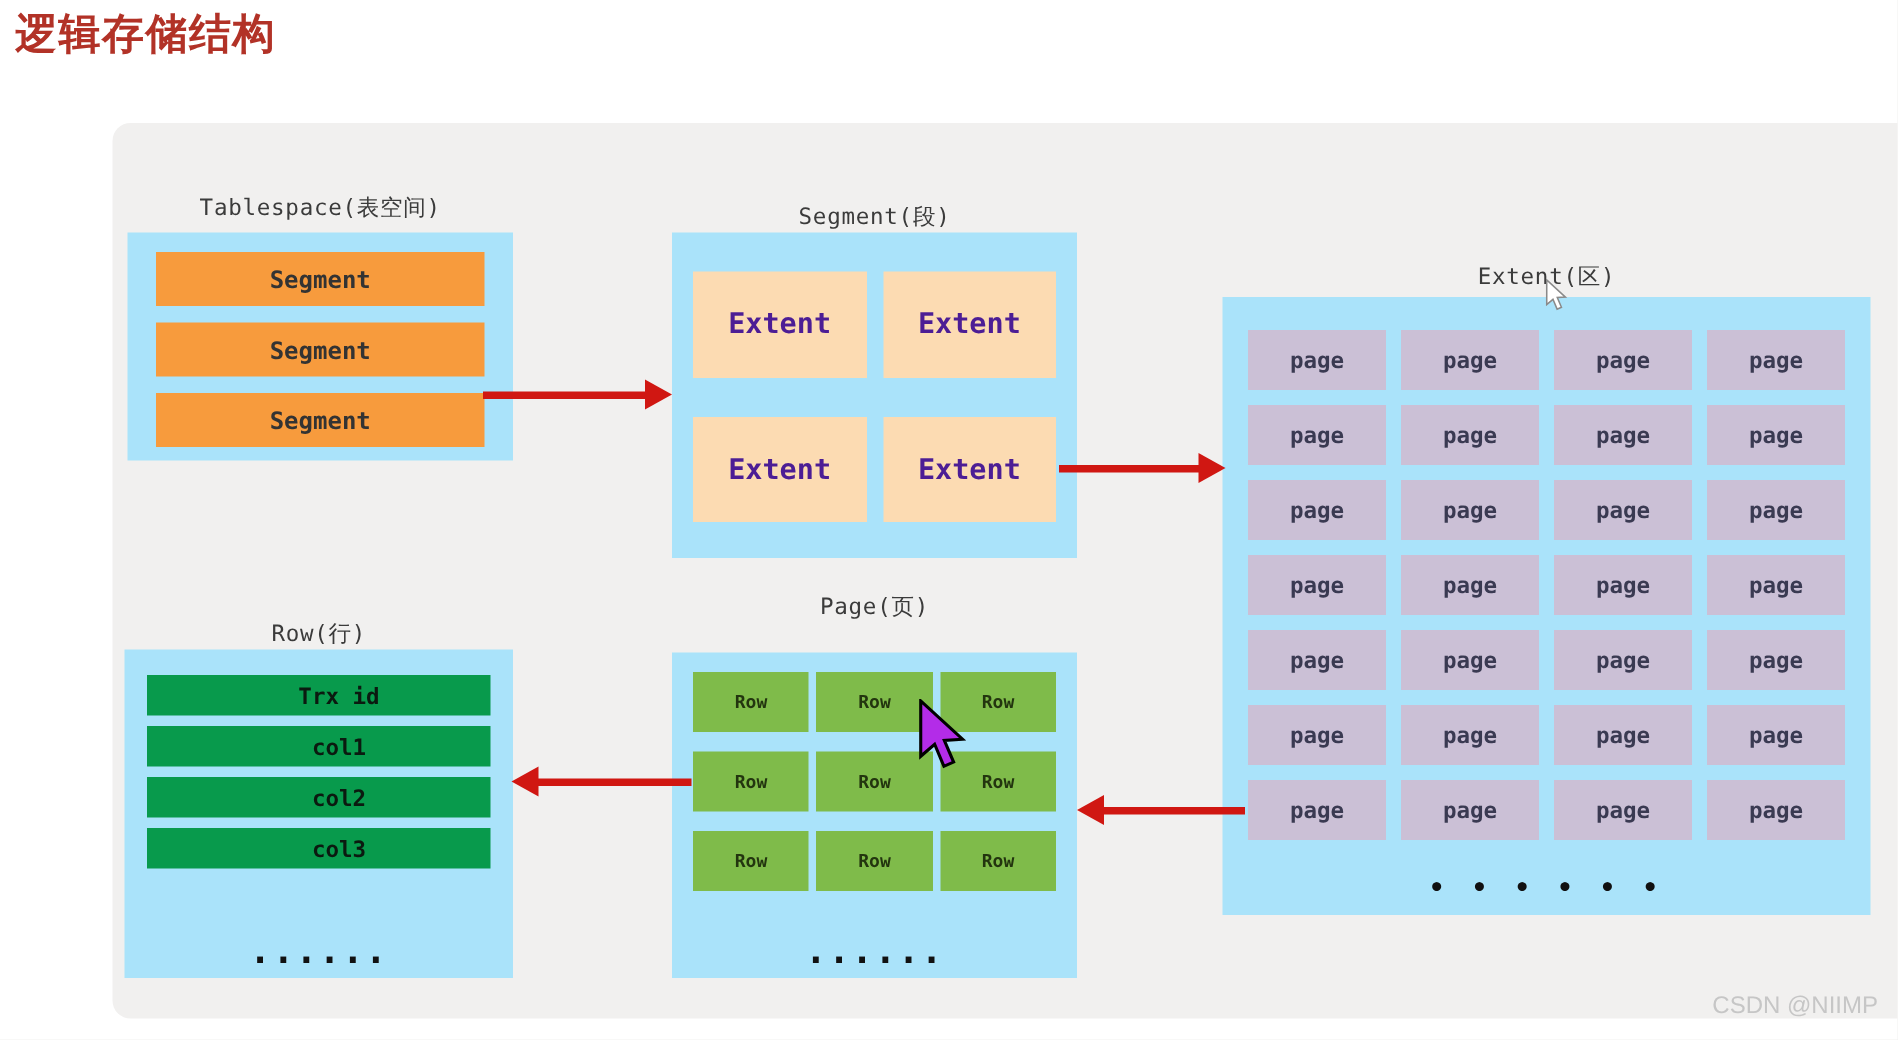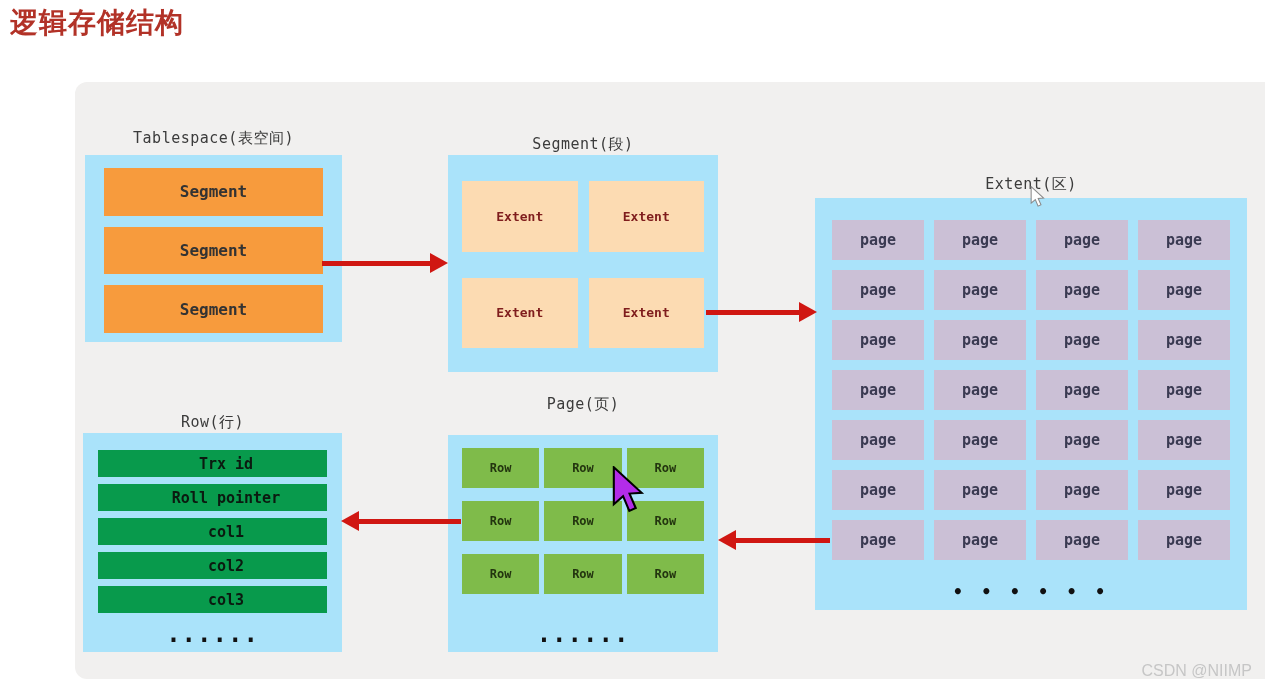--- a/index.html
+++ b/index.html
@@ -37,29 +37,29 @@
   }
   .bluebox{
     position:absolute;background:var(--container-blue);
   }
   .cell{
     display:flex;align-items:center;justify-content:center;
     font-weight:700;
   }
   
   #tablespace-label{left:85px;top:129px;width:257px;}
-  #tablespace-box{left:85px;top:155px;width:257px;height:187px;
+  #tablespace-box{left:85px;top:155px;width:257px;height:152px;
     display:flex;flex-direction:column;gap:11px;padding:13px 19px 9px;}
   .segment-cell{flex:1;background:var(--segment-orange);font-size:16px;color:#333;}
   
   #segment-label{left:448px;top:135px;width:270px;}
   #segment-box{left:448px;top:155px;width:270px;height:217px;
     display:grid;grid-template-columns:1fr 1fr;column-gap:11px;row-gap:26px;
     padding:26px 14px 24px;}
-  .extent-cell{background:var(--extent-peach);font-size:13px;color:#7f1d1d;}
+  .extent-cell{background:var(--extent-peach);font-size:19px;color:#4c1d95;}
   
   #extent-label{left:815px;top:175px;width:432px;}
   #extent-box{left:815px;top:198px;width:432px;height:412px;
     display:grid;column-gap:10px;row-gap:10px;padding:22px 17px 0;
     grid-auto-rows:40px;align-content:start;}
   .page-cell{background:var(--page-lavender);font-size:15px;color:#3a3a52;}
   
   #page-label{left:448px;top:395px;width:270px;}
   #page-box{left:448px;top:435px;width:270px;height:217px;
     display:grid;column-gap:5px;row-gap:13px;padding:13px 14px 0;
@@ -167,21 +167,20 @@
     <div class="cell rowcell">Row</div>
     <div class="cell rowcell">Row</div>
     <div class="cell rowcell">Row</div>
     <div class="cell rowcell">Row</div>
   </div>
 
 <div class="group-label" id="row-label">Row(行)</div>
 <div class="bluebox" id="row-box">
   <div class="dots dots-tight">......</div>
 <div class="cell field-cell">Trx id</div>
-    <div class="cell field-cell">Roll pointer</div>
     <div class="cell field-cell">col1</div>
     <div class="cell field-cell">col2</div>
     <div class="cell field-cell">col3</div>
   </div>
 
 <div class="arrow arrow-right" id="arrow-1">
     <div class="shaft"></div>
     <div class="head"></div>
   </div>
 <div class="arrow arrow-right" id="arrow-2">

